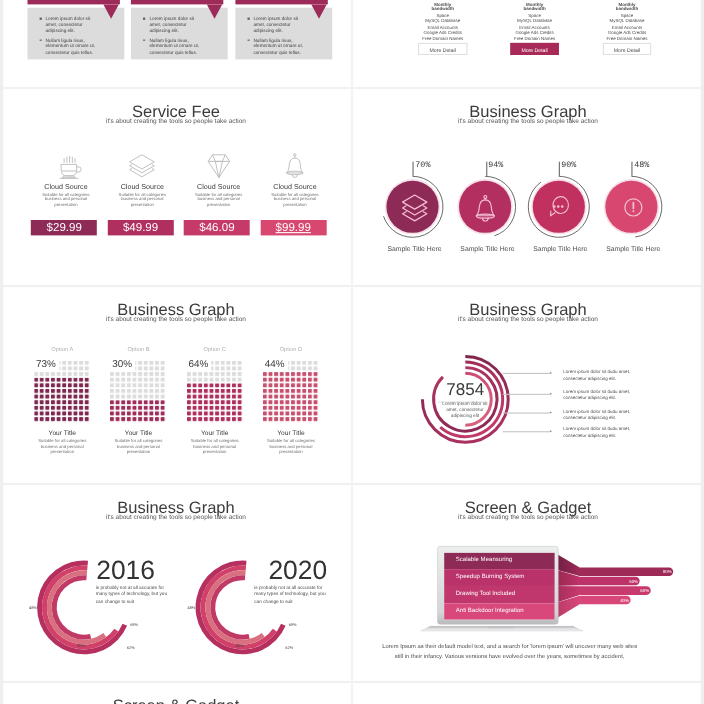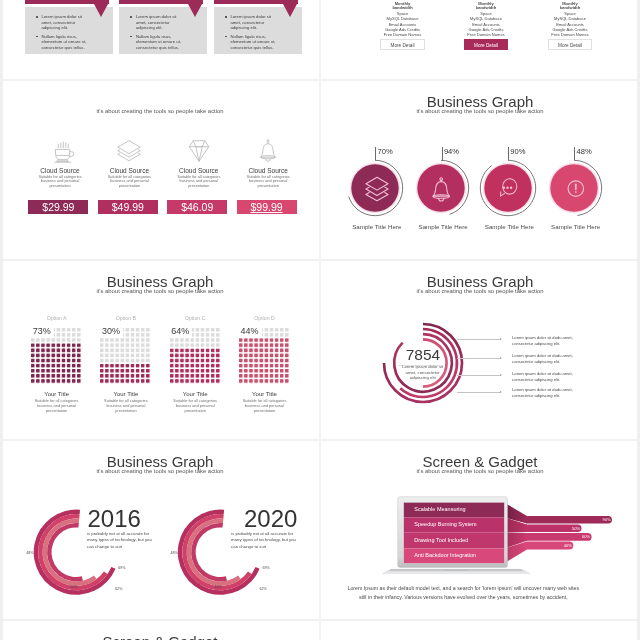--- a/index.html
+++ b/index.html
@@ -50,21 +50,21 @@
   .sfdesc{margin-top:0.6px;font-size:3.85px;line-height:4.65px;color:#6f6f6f;padding:0 10px;}
   .sfprice{position:absolute;top:119.8px;width:60.2px;height:14.7px;line-height:14.9px;text-align:center;
            font-size:10.5px;color:#fff;font-family:"Liberation Sans",sans-serif;font-weight:400;}
   .sfprice.c1{background:#8e2a56;}
   .sfprice.c2{background:#b02f5f;}
   .sfprice.c3{background:#c53a69;}
   .sfprice.c4{background:#d8476f;text-decoration:underline;}
 
   
   .circ{position:absolute;}
-  .circlbl{position:absolute;font-size:7.6px;color:#333;font-family:Liberation Sans, sans-serif;}
+  .circlbl{position:absolute;font-size:7.6px;color:#333;font-family:Liberation Mono, monospace;}
   .circleg{position:absolute;width:0.6px;background:#6a6a6a;}
   .circcap{position:absolute;top:142.5px;width:66px;text-align:center;font-size:6.2px;color:#4a4a4a;}
 
   
   .dopt{position:absolute;top:55.3px;text-align:center;font-size:5.2px;color:#b0b0b0;}
   .dpct{position:absolute;top:66.3px;font-size:9px;line-height:11.5px;color:#3a3a3a;font-family:"Liberation Sans",sans-serif;font-weight:400;background:#fff;padding:0 3px 0 2px;z-index:2;}
   .dgrid{position:absolute;top:67.7px;overflow:hidden;}
   .dgrid svg{display:block;}
   .dtitle{position:absolute;top:131.3px;text-align:center;font-size:6px;color:#3a3a3a;font-family:"Liberation Sans",sans-serif;}
   .ddesc{position:absolute;top:139.2px;text-align:center;font-size:3.9px;line-height:4.8px;color:#6f6f6f;}
@@ -147,20 +147,21 @@
     <div class="pfeat" data-name="plan-feature">Space</div>
     <div class="pfeat" data-name="plan-feature">MySQL Database</div>
     <div class="pfeat" data-name="plan-feature">Email  Accounts</div>
     <div class="pfeat" data-name="plan-feature">Google Ads Credits</div>
     <div class="pfeat" data-name="plan-feature">Free Domain Names</div>
     <div class="pbtn" data-name="more-detail-button">More Detail</div>
   </div>
 </div>
 
 <div class="slide s3" data-name="slide-service-fee" style="left:0;top:80px;">
+  <div class="stitle" data-name="slide-title" style="top:13px;">Service Fee</div>
   <div class="ssub" data-name="slide-subtitle" style="top:28px;">it's about creating the tools so people take action</div>
   <div class="sfcard" data-name="service-card-1" style="left:26.0px;">
     <div class="sficon" data-name="coffee-icon">
           <svg viewBox="0 0 40 40" width="30" height="30">
             <g fill="none" stroke="#b9b9b9" stroke-width="1.1" stroke-linecap="round" stroke-linejoin="round">
 <path d="M10.3 16.6h18.6v8.1a5.9 5.9 0 0 1-5.9 5.9h-6.8a5.9 5.9 0 0 1-5.9-5.9z"></path>
 <path d="M28.9 19.6h2.4a3.1 3.1 0 0 1 0 6.2h-2.4"></path>
 <path d="M11.4 24.6h16.4"></path>
 <path d="M13.6 30.6h11.9l1.8 2.3h-15.5z"></path>
 <path d="M8.9 33.5h21.6"></path>

